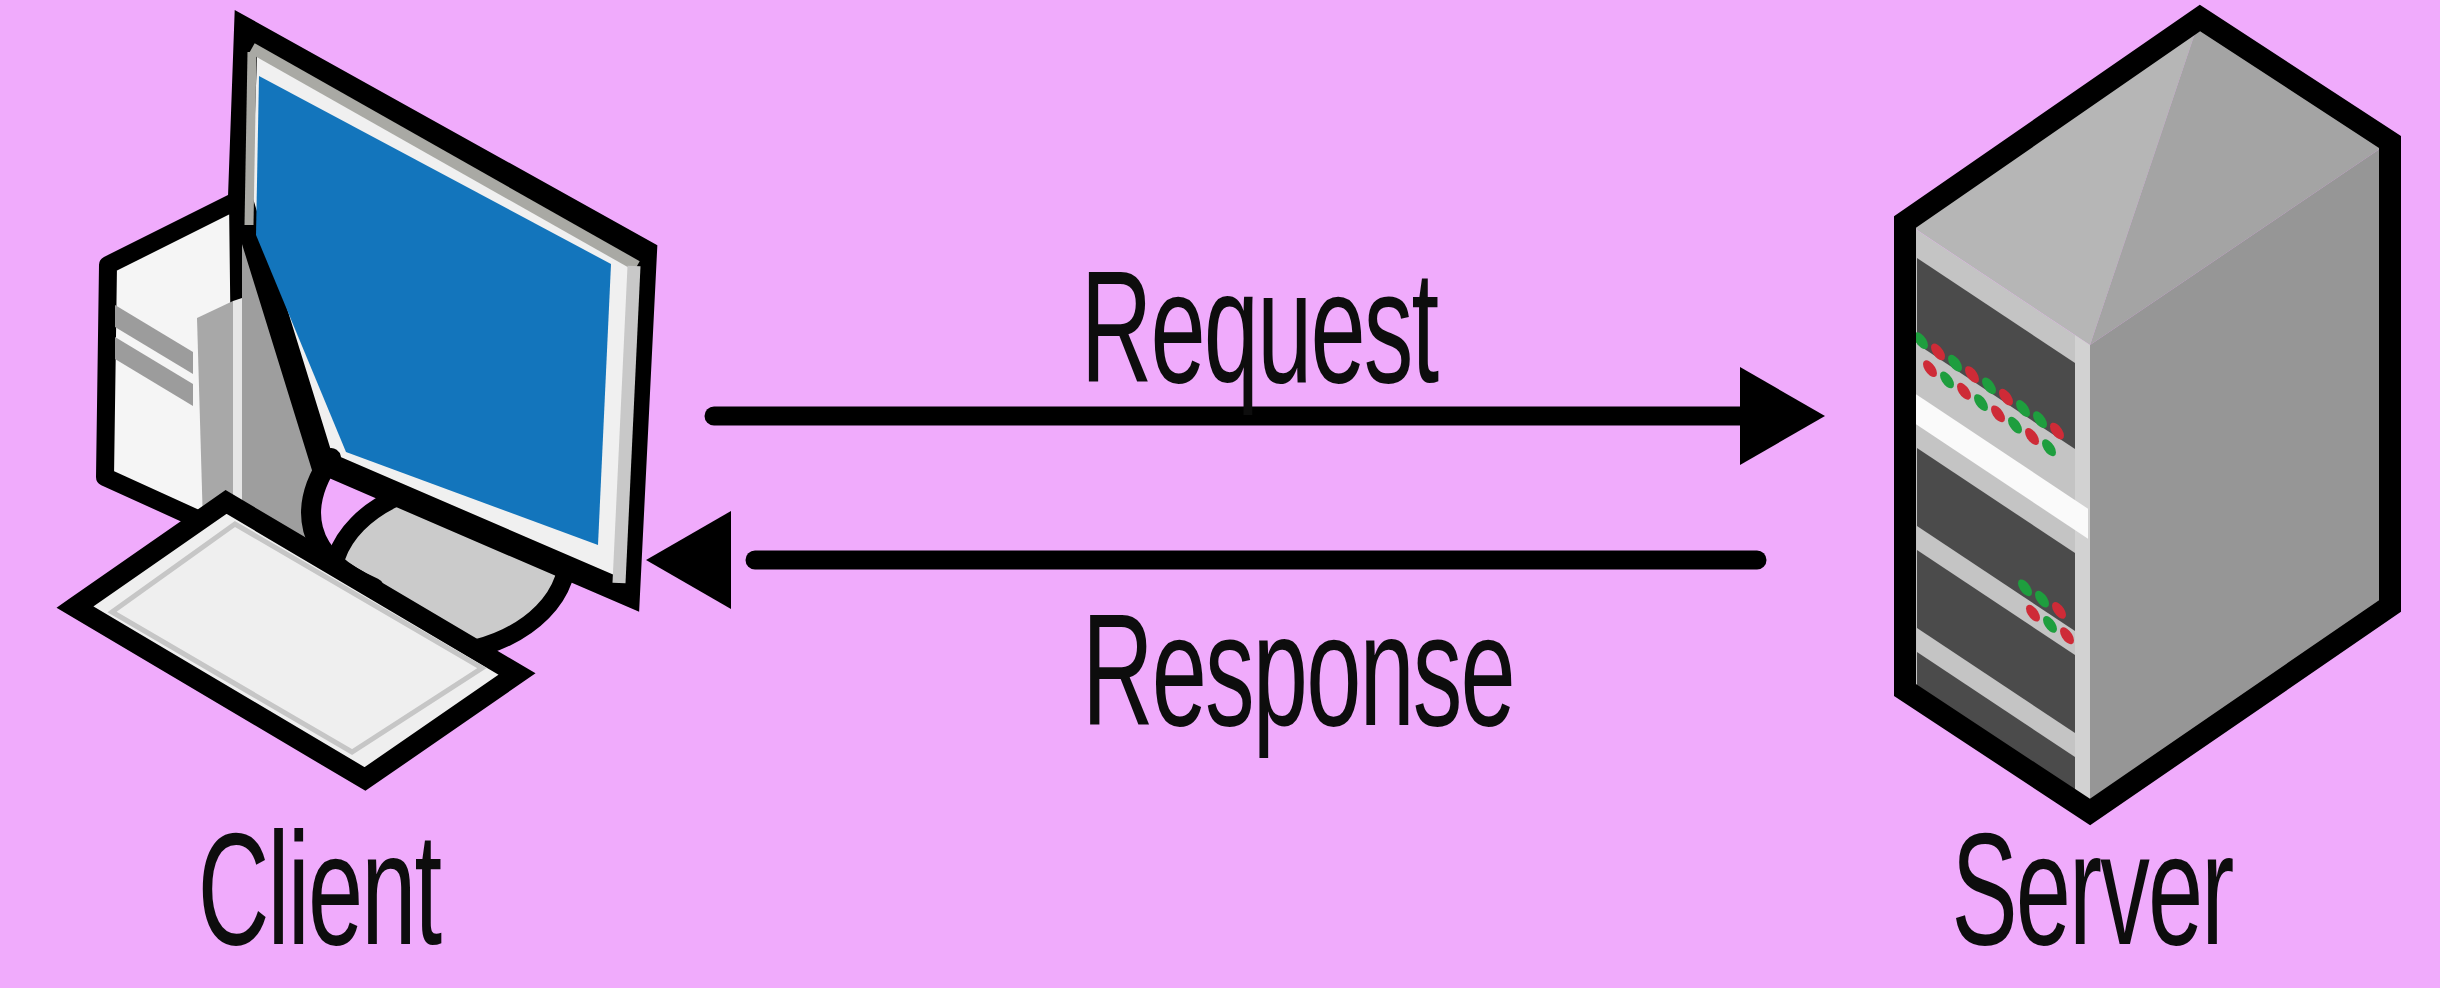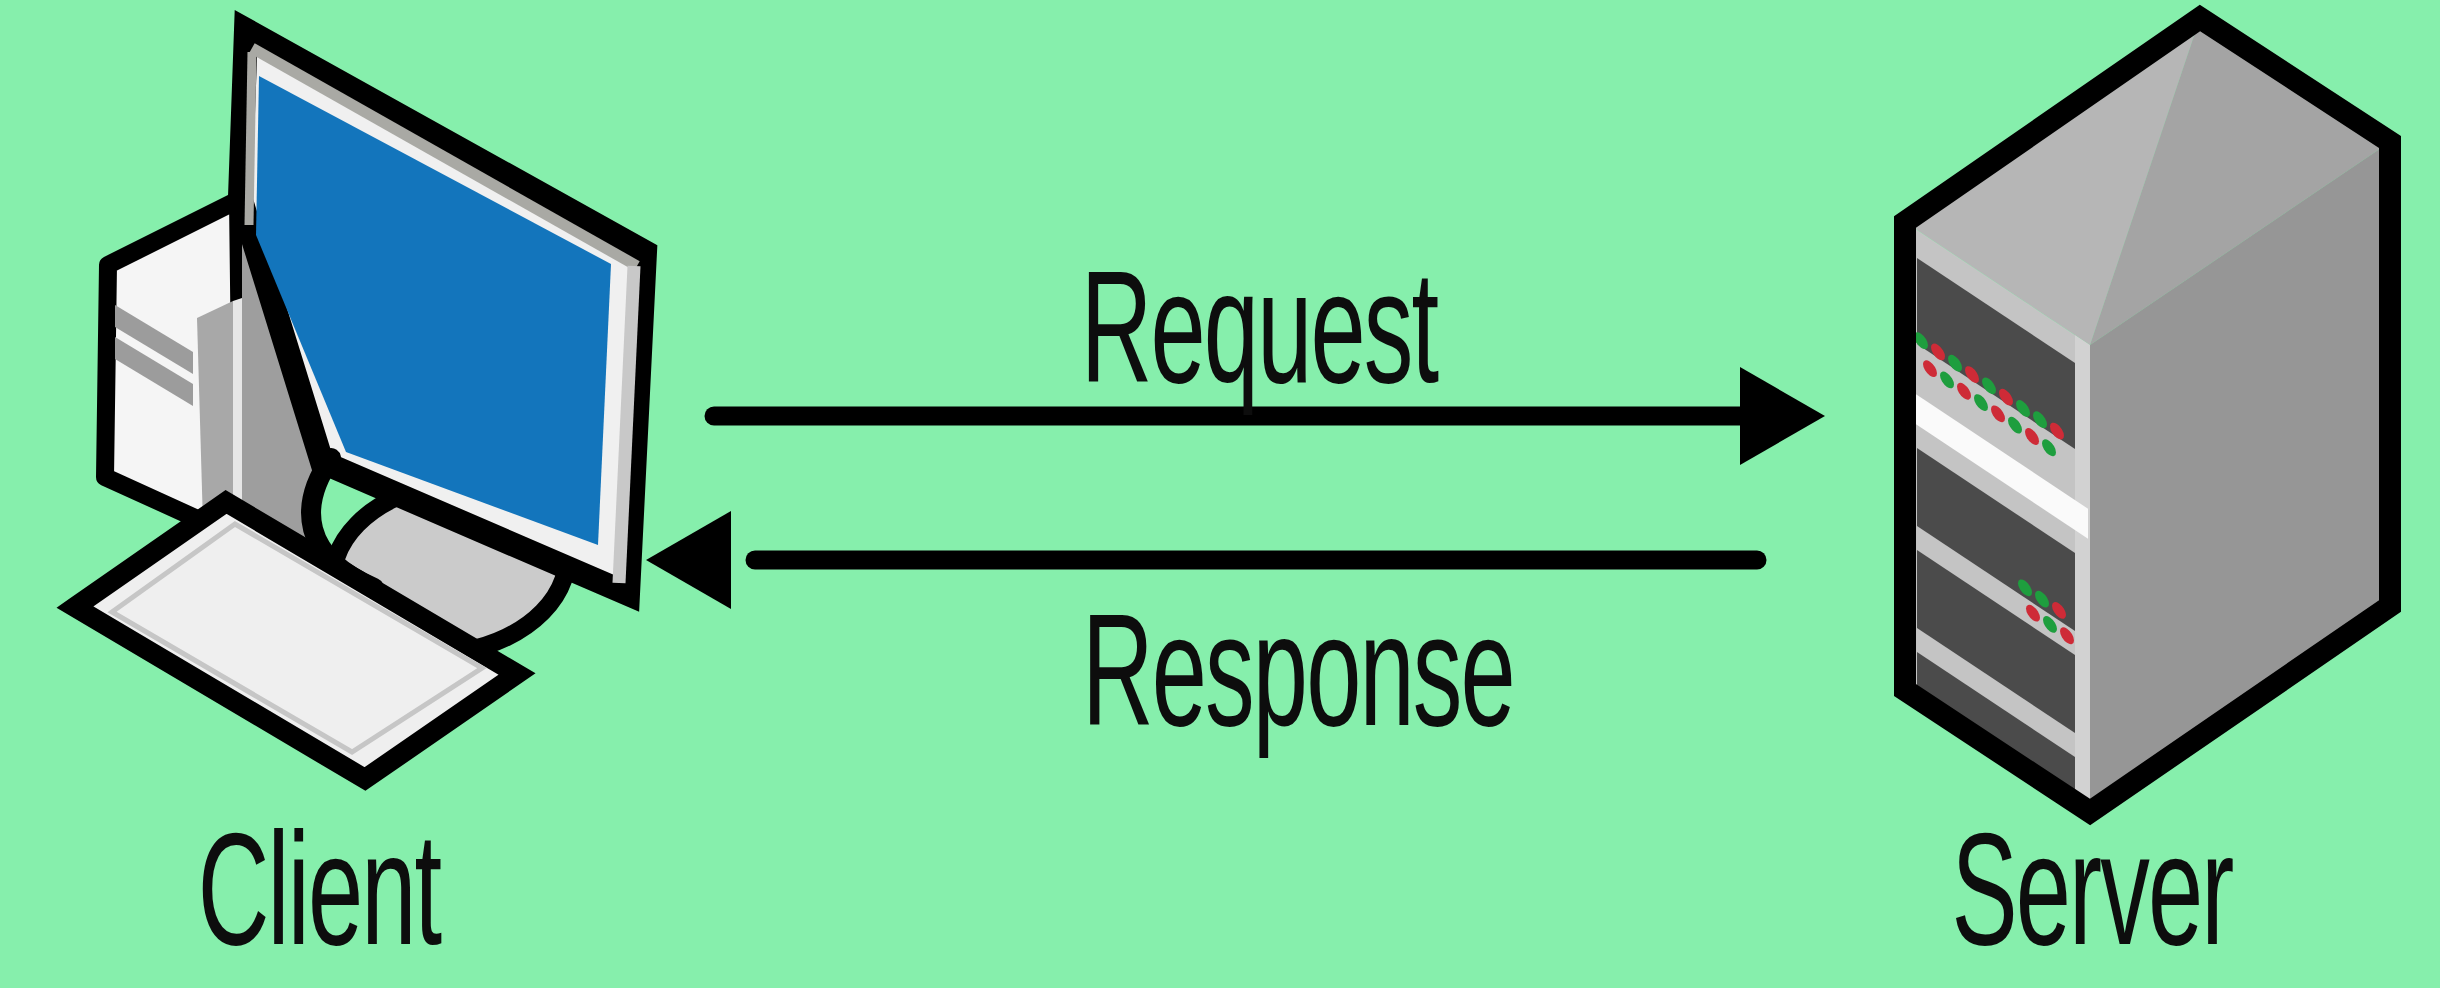--- a/index.html
+++ b/index.html
@@ -1,20 +1,20 @@
 <!DOCTYPE html>
 <html><head>
 <meta charset="utf-8">
 <style>
   html, body { margin: 0; padding: 0; background: #ffffff; }
   .canvas {
     position: relative;
     width: 2440px;
     height: 988px;
-    background: #86efac;
+    background: #f0abfc;
     overflow: hidden;
     font-family: "Liberation Sans", sans-serif;
   }
   .diagram-svg { position: absolute; left: 0; top: 0; }
   .lbl {
     position: absolute;
     width: 600px;
     text-align: center;
     font: 400 160px/1 "Liberation Sans", sans-serif;
     letter-spacing: -3px;

